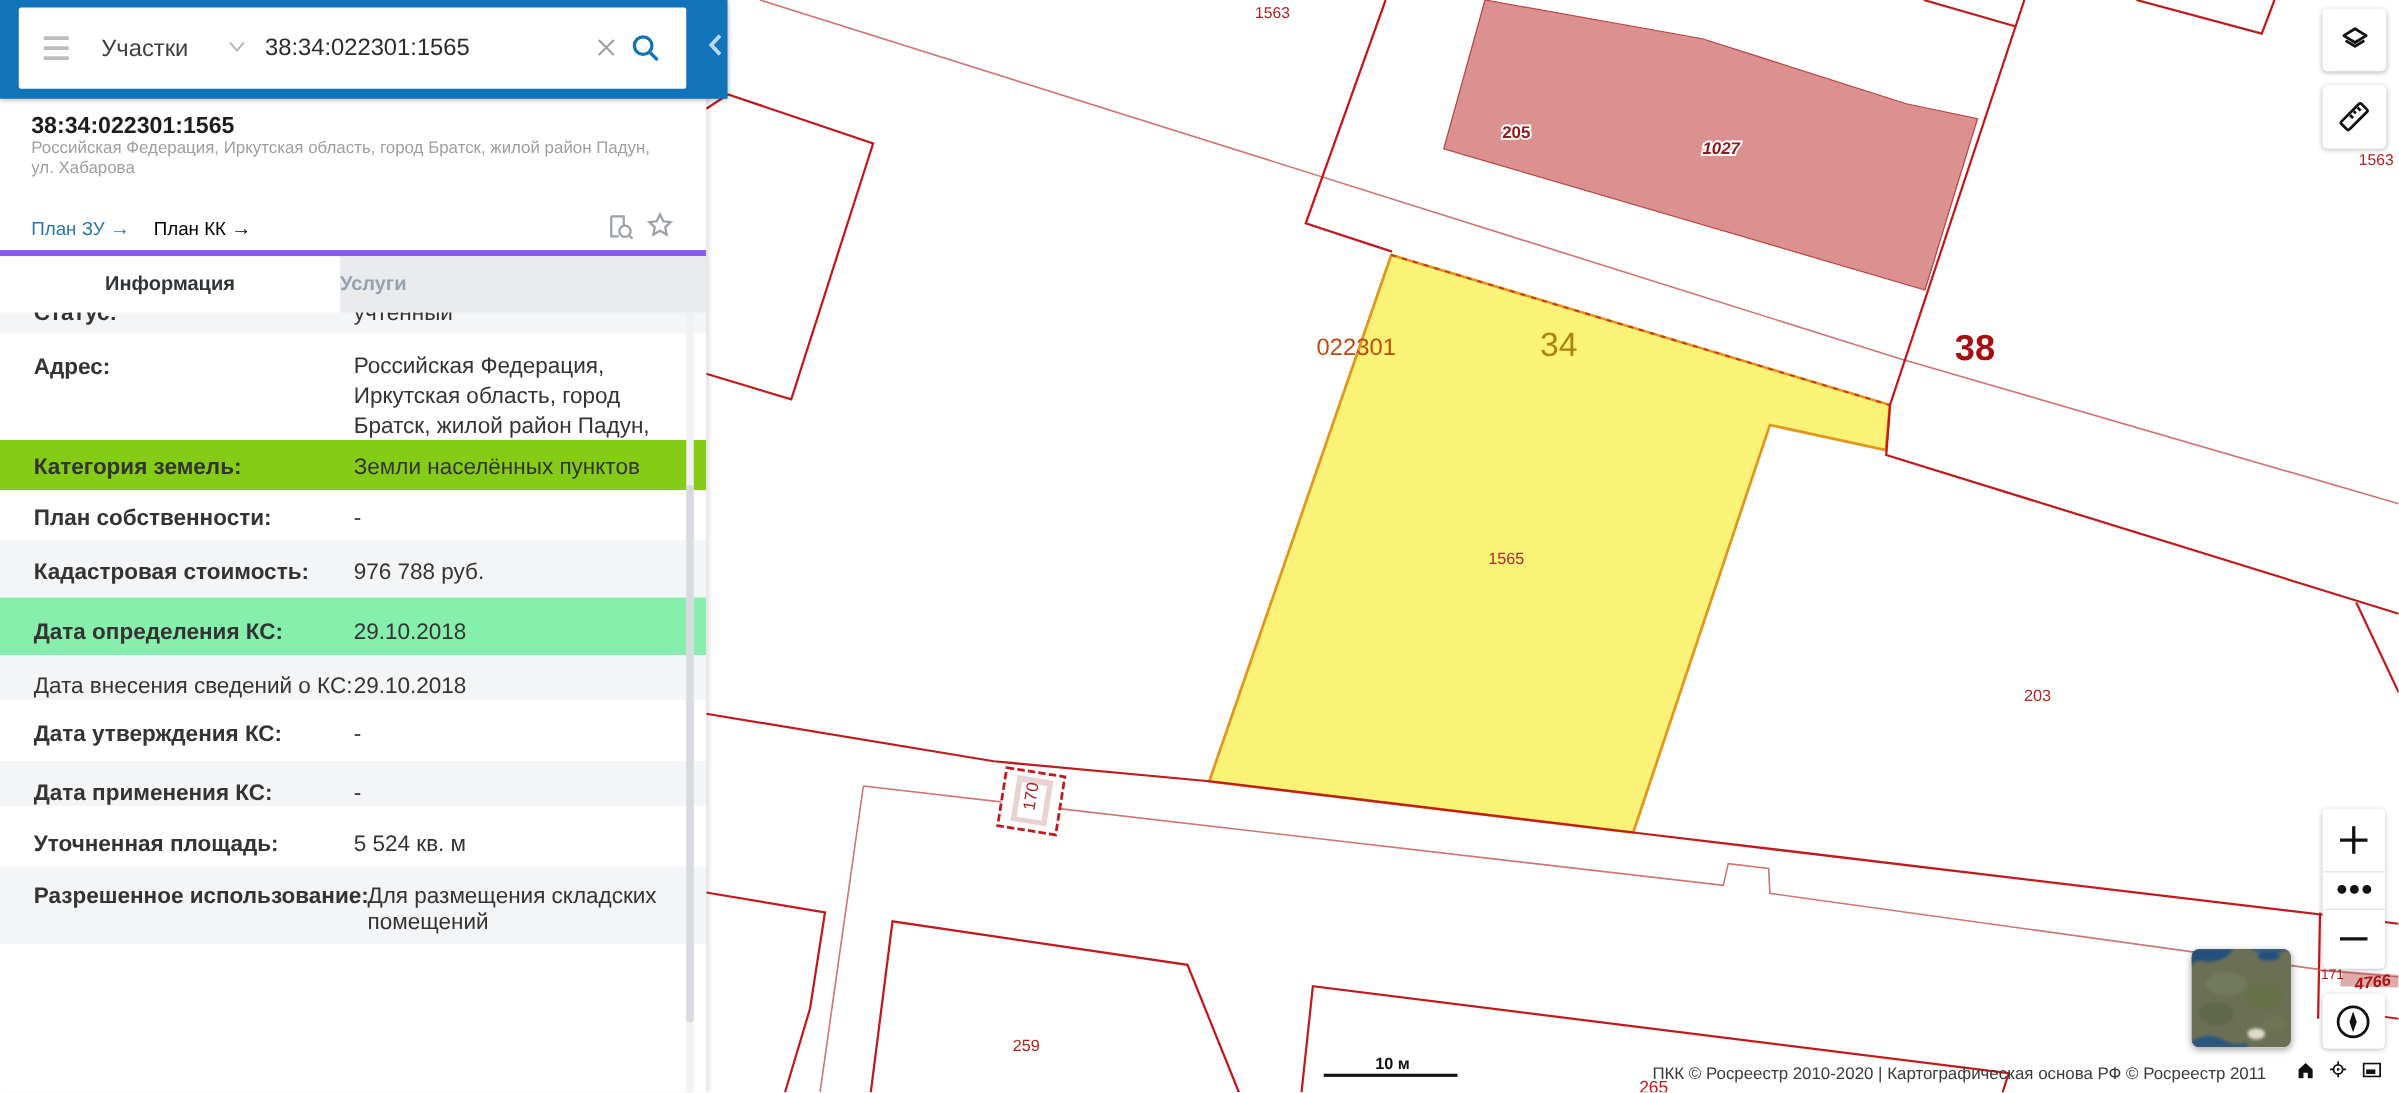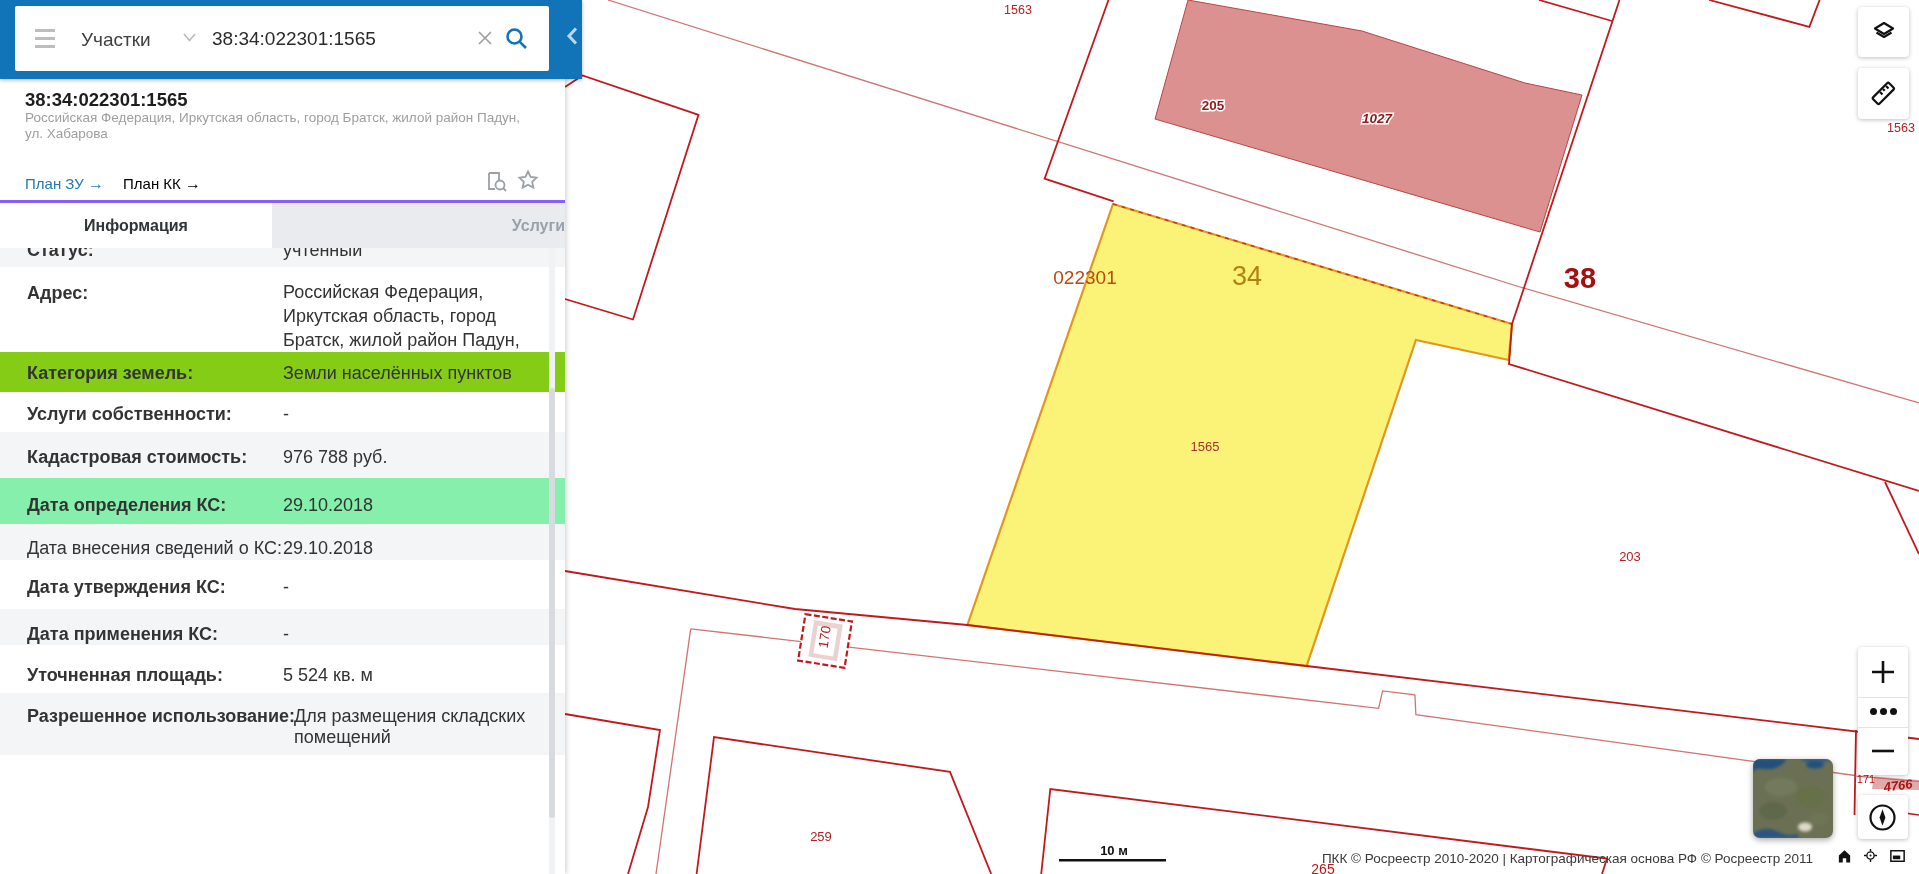--- a/index.html
+++ b/index.html
@@ -107,44 +107,44 @@
     <path d="M4 3 h10 v7"></path>
         <path d="M4 3 v16 h6"></path>
     <circle cx="15" cy="15" r="4.5"></circle>
         <path d="M18.2 18.2 L21 21"></path>
   </svg>
 
   <svg class="abs" style="left:516px;top:168px" width="24" height="24" viewBox="0 0 24 24" fill="none" stroke="#9aa0a6" stroke-width="1.8">
     <path d="M12 3.5 L14.6 9 L20.5 9.7 L16.2 13.8 L17.3 19.6 L12 16.7 L6.7 19.6 L7.8 13.8 L3.5 9.7 L9.4 9 Z"></path>
   </svg>
 
-  <div class="abs" style="left:0;top:200px;width:565px;height:45px;border-top:3px solid #8b5cf6;z-index:3">
+  <div class="abs" style="left:0;top:200px;width:565px;height:45px;border-top:5px solid #8b5cf6;z-index:3">
     <div class="abs" style="left:0;top:0;width:272px;height:45px;background:#fff;text-align:center;line-height:45px;font-size:16px;font-weight:bold;color:#2f3437">Информация</div>
-    <div class="abs" style="left:272px;top:0;width:293px;height:45px;background:#e9ebee;text-align:right;line-height:45px;font-size:16px;font-weight:bold;color:#98a2ac">Услуги</div>
+    <div class="abs" style="left:272px;top:0;width:293px;height:45px;background:#e9ebee;text-align:left;line-height:45px;font-size:16px;font-weight:bold;color:#98a2ac">Услуги</div>
   </div>
 
   <div class="abs" style="left:0;top:224.5px;width:565px;font-size:18px;color:#333">
 
     <div style="height:42px;background:#f4f5f7;position:relative">
       <div style="position:absolute;left:27px;top:15px;font-weight:bold">Статус:</div>
       <div style="position:absolute;left:283px;top:15px">учтенный</div>
     </div>
 
     <div style="height:85px;background:#fff;position:relative">
       <div style="position:absolute;left:27px;top:16px;font-weight:bold">Адрес:</div>
       <div style="position:absolute;left:283px;top:13.5px;width:246px;line-height:24px">Российская Федерация, Иркутская область, город Братск, жилой район Падун, ул. Хабарова</div>
     </div>
 
     <div style="height:40px;background:#84cc16;position:relative">
       <div style="position:absolute;left:27px;top:11.5px;font-weight:bold">Категория земель:</div>
       <div style="position:absolute;left:283px;top:11.5px">Земли населённых пунктов</div>
     </div>
 
     <div style="height:40px;background:#fff;position:relative">
-      <div style="position:absolute;left:27px;top:12px;font-weight:bold">Услуги собственности:</div>
+      <div style="position:absolute;left:27px;top:12px;font-weight:bold">План собственности:</div>
       <div style="position:absolute;left:283px;top:12px">-</div>
     </div>
 
     <div style="height:46px;background:#f4f5f7;position:relative">
       <div style="position:absolute;left:27px;top:15px;font-weight:bold">Кадастровая стоимость:</div>
       <div style="position:absolute;left:283px;top:15px">976 788 руб.</div>
     </div>
 
     <div style="height:46px;background:#86efac;position:relative">
       <div style="position:absolute;left:27px;top:17px;font-weight:bold">Дата определения КС:</div>

